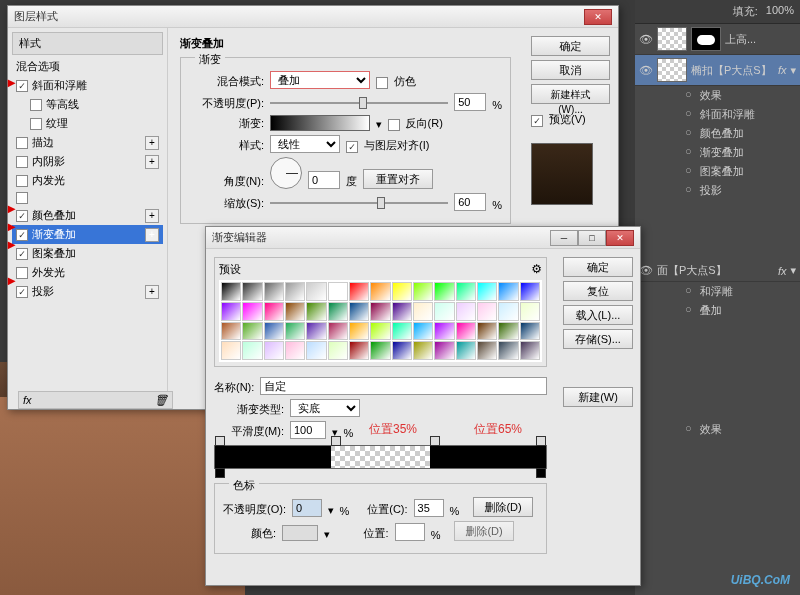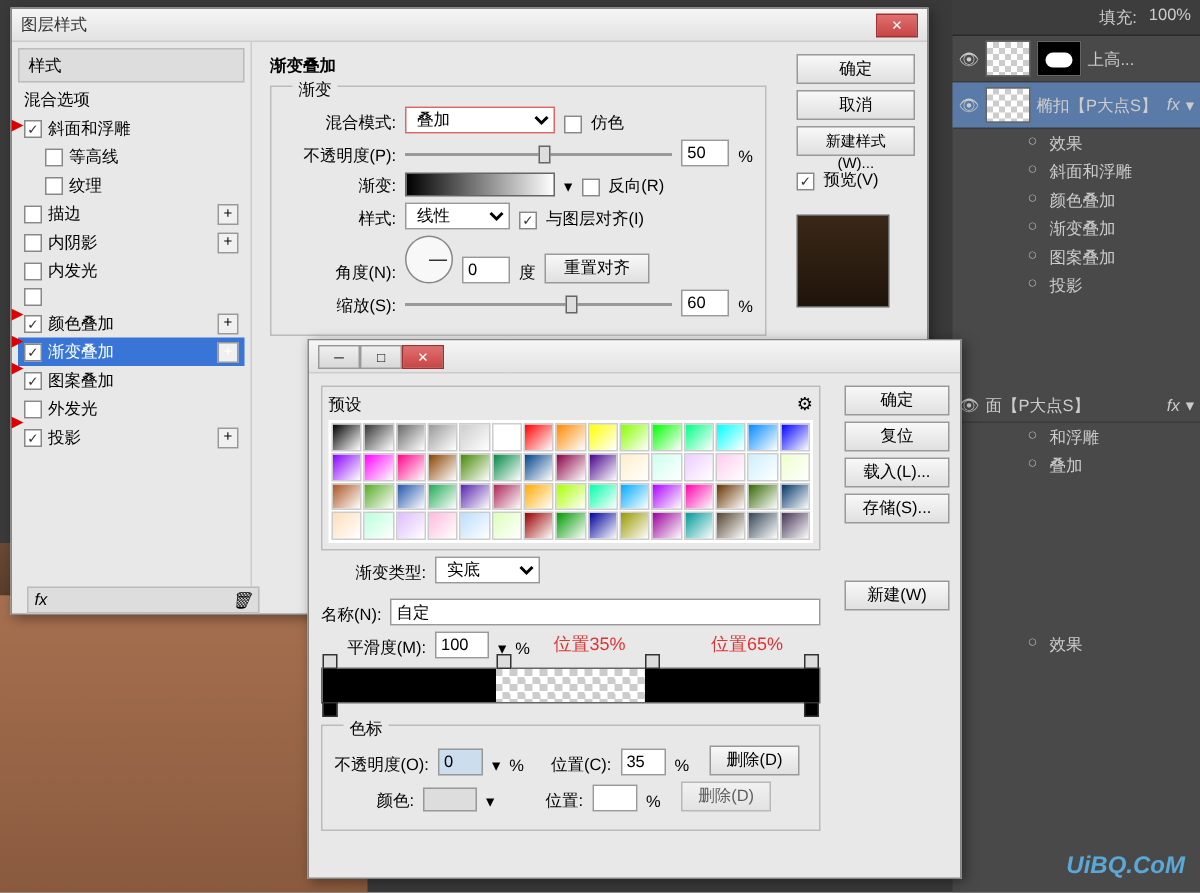--- a/index.html
+++ b/index.html
@@ -55,21 +55,21 @@
 .layers{position:absolute;right:0;top:0;width:165px;height:595px;background:#494949;color:#ccc;font-size:10px}
 .lyr-top{background:#3d3d3d;padding:4px 6px;display:flex;gap:8px;border-bottom:1px solid #2a2a2a}
 .lyr-row{display:flex;align-items:center;padding:3px 4px;gap:4px;border-bottom:1px solid #3a3a3a}
 .lyr-row.sel{background:#5a7aa8}
 .thumb{width:30px;height:24px;background:#fff;border:1px solid #666}
 .thumb.mask{background:#000}
 .thumb.mask::after{content:"";display:block;width:18px;height:10px;background:#fff;border-radius:5px;margin:7px auto}
 .eye{width:14px;height:14px;display:flex;align-items:center;justify-content:center}
 .fx-item{padding:2px 4px 2px 50px;display:flex;align-items:flex-start;gap:4px}
 .fx-item::before{content:"○";color:#aaa;margin-right:4px}
-.watermark{position:absolute;right:10px;bottom:8px;color:#5aa8d8;font-size:16px;font-weight:bold;font-style:italic;z-index:20}
+.watermark{position:absolute;right:10px;bottom:8px;color:#5aa8d8;font-size:12px;font-weight:bold;font-style:italic;z-index:20}
 .gear{font-size:12px}
 </style>
 </head>
 <body>
 
 <div class="bg-art"></div>
 
 <div class="layers">
  <div class="lyr-top" style="justify-content:flex-end">
   <span>填充:</span> 
@@ -262,20 +262,21 @@
  </div>
 <div class="arrow-red" style="left: 0px; top: 68px;">▸</div>
     <div class="arrow-red" style="left: 0px; top: 194px;">▸</div>
     <div class="arrow-red" style="left: 0px; top: 212px;">▸</div>
     <div class="arrow-red" style="left: 0px; top: 230px;">▸</div>
     <div class="arrow-red" style="left: 0px; top: 266px;">▸</div>
   </div>
 
 <div class="dlg dlg2">
  <div class="titlebar">
+  <span class="t">渐变编辑器</span>
   <div class="winbtns">
    <div class="winbtn">─</div>
    <div class="winbtn">□</div>
    <div class="winbtn close">✕</div>
   </div>
  </div>
  <div class="dlg2-body">
   <div class="dlg2-main">
    <div class="presets">
     <div style="display:flex;margin-bottom:3px">
@@ -338,27 +339,27 @@
             <div class="sw" style="background: linear-gradient(135deg, rgb(0, 153, 0), rgb(255, 255, 255));"></div>
             <div class="sw" style="background: linear-gradient(135deg, rgb(0, 0, 153), rgb(255, 255, 255));"></div>
             <div class="sw" style="background: linear-gradient(135deg, rgb(153, 153, 0), rgb(255, 255, 255));"></div>
             <div class="sw" style="background: linear-gradient(135deg, rgb(153, 0, 153), rgb(255, 255, 255));"></div>
             <div class="sw" style="background: linear-gradient(135deg, rgb(0, 153, 153), rgb(255, 255, 255));"></div>
             <div class="sw" style="background: linear-gradient(135deg, rgb(85, 68, 51), rgb(255, 255, 255));"></div>
             <div class="sw" style="background: linear-gradient(135deg, rgb(51, 68, 85), rgb(255, 255, 255));"></div>
             <div class="sw" style="background: linear-gradient(135deg, rgb(68, 51, 85), rgb(255, 255, 255));"></div>
           </div>
    </div>
+   <div class="frow" style="margin-top:10px">
+    <span>名称(N):</span>
+    <input type="text" style="flex: 1 1 0%;" value="自定">
+   </div>
    <div class="frow">
     <span style="width:70px;text-align:right">渐变类型:</span>
     <select style="width:70px"><option>实底</option></select>
-   </div>
-   <div class="frow" style="margin-top:10px">
-    <span>名称(N):</span>
-    <input type="text" style="flex: 1 1 0%;" value="自定">
    </div>
    <div class="frow" style="position:relative">
     <span style="width:70px;text-align:right">平滑度(M):</span>
     <input type="text" style="width: 36px;" value="100">
     <span>▾</span>
     <span>%</span>
     <span class="anno" style="left:155px;top:0">位置35%</span>
     <span class="anno" style="left:260px;top:0">位置65%</span>
    </div>
    <div class="grad-bar">

